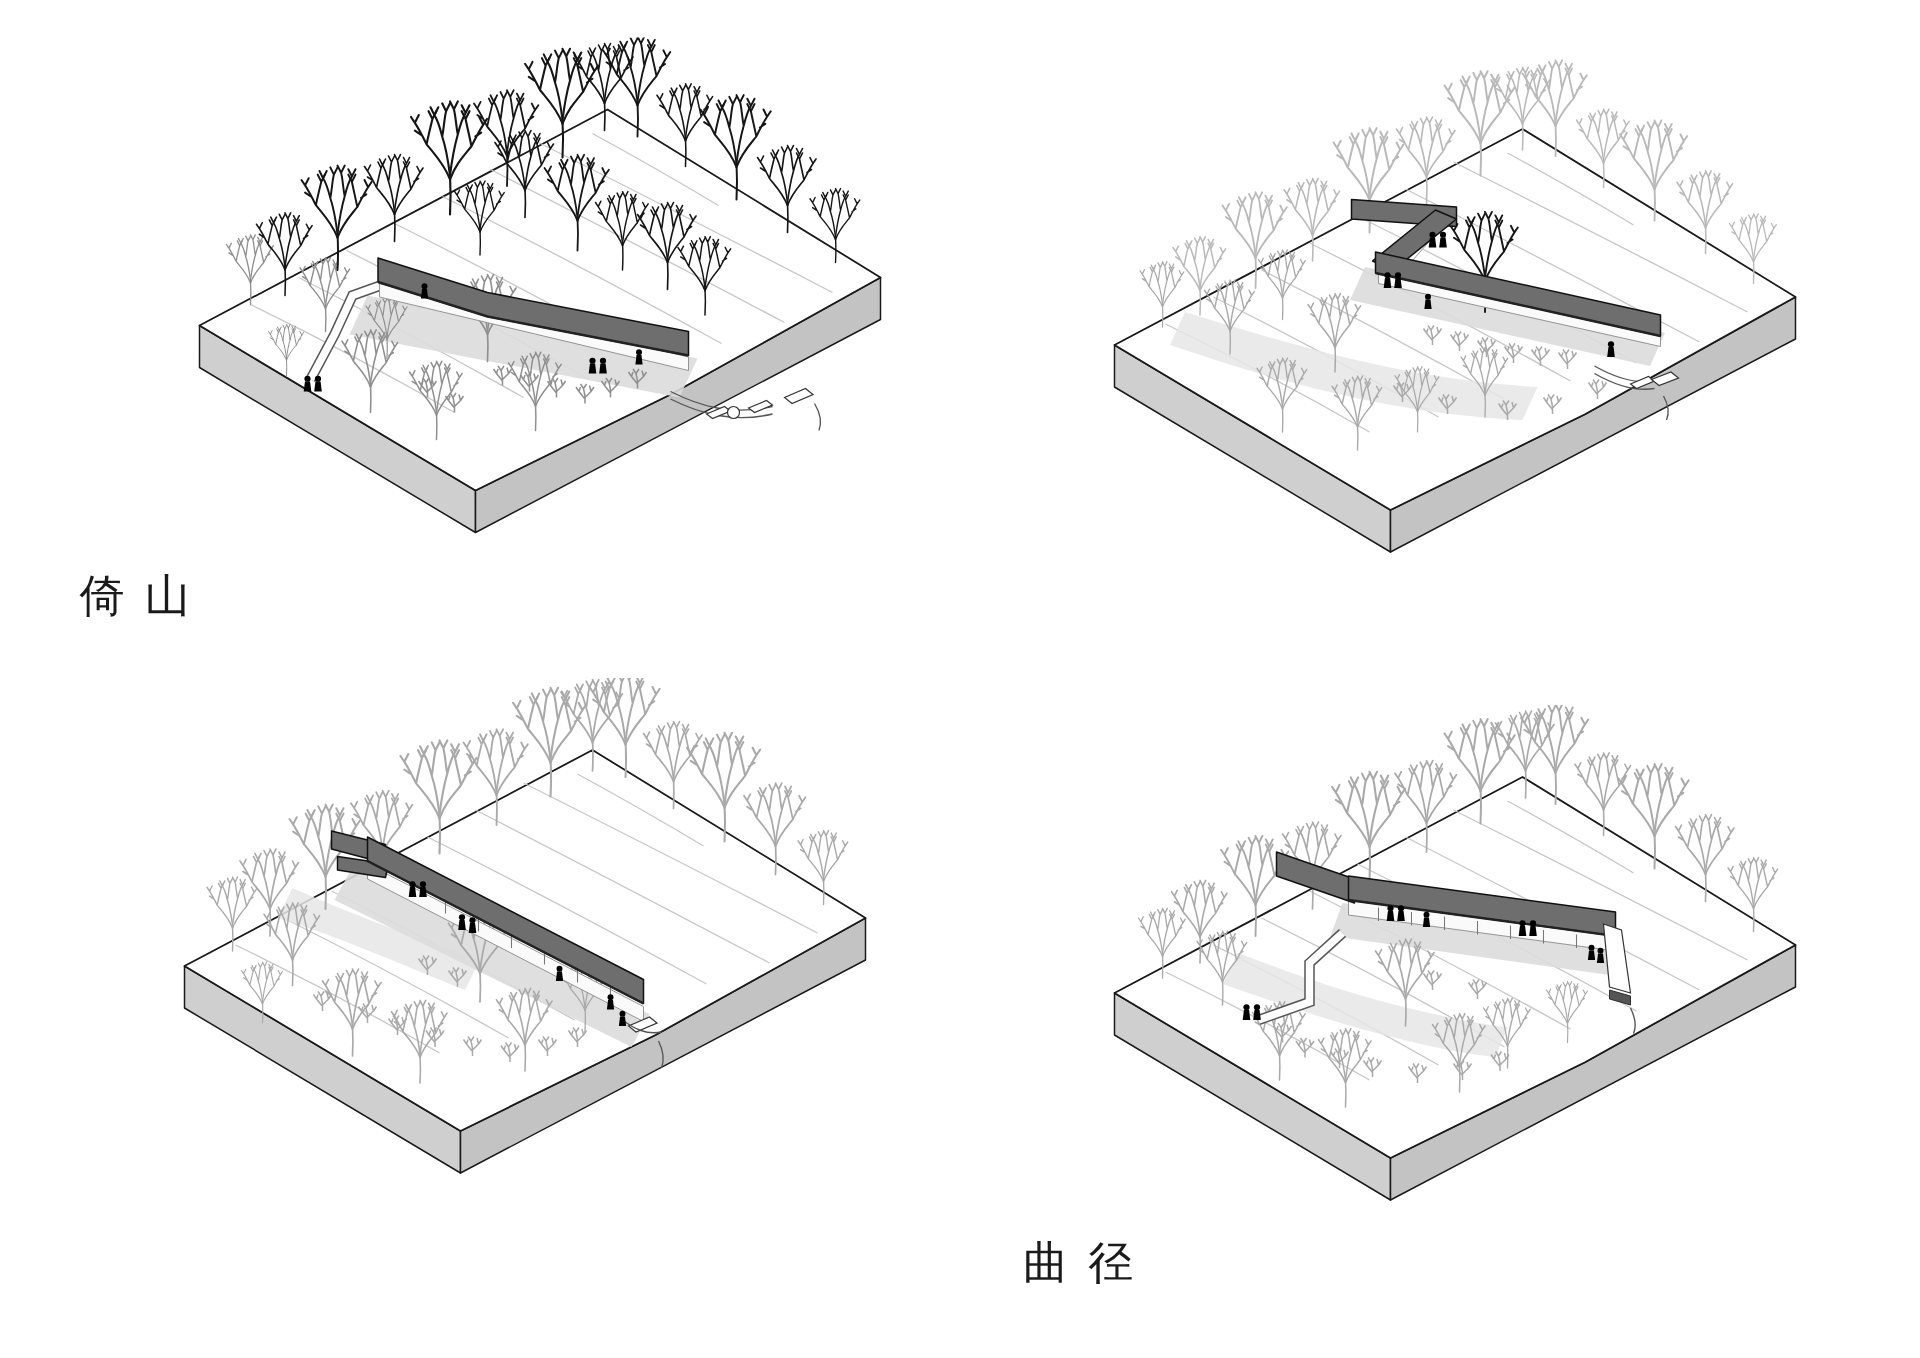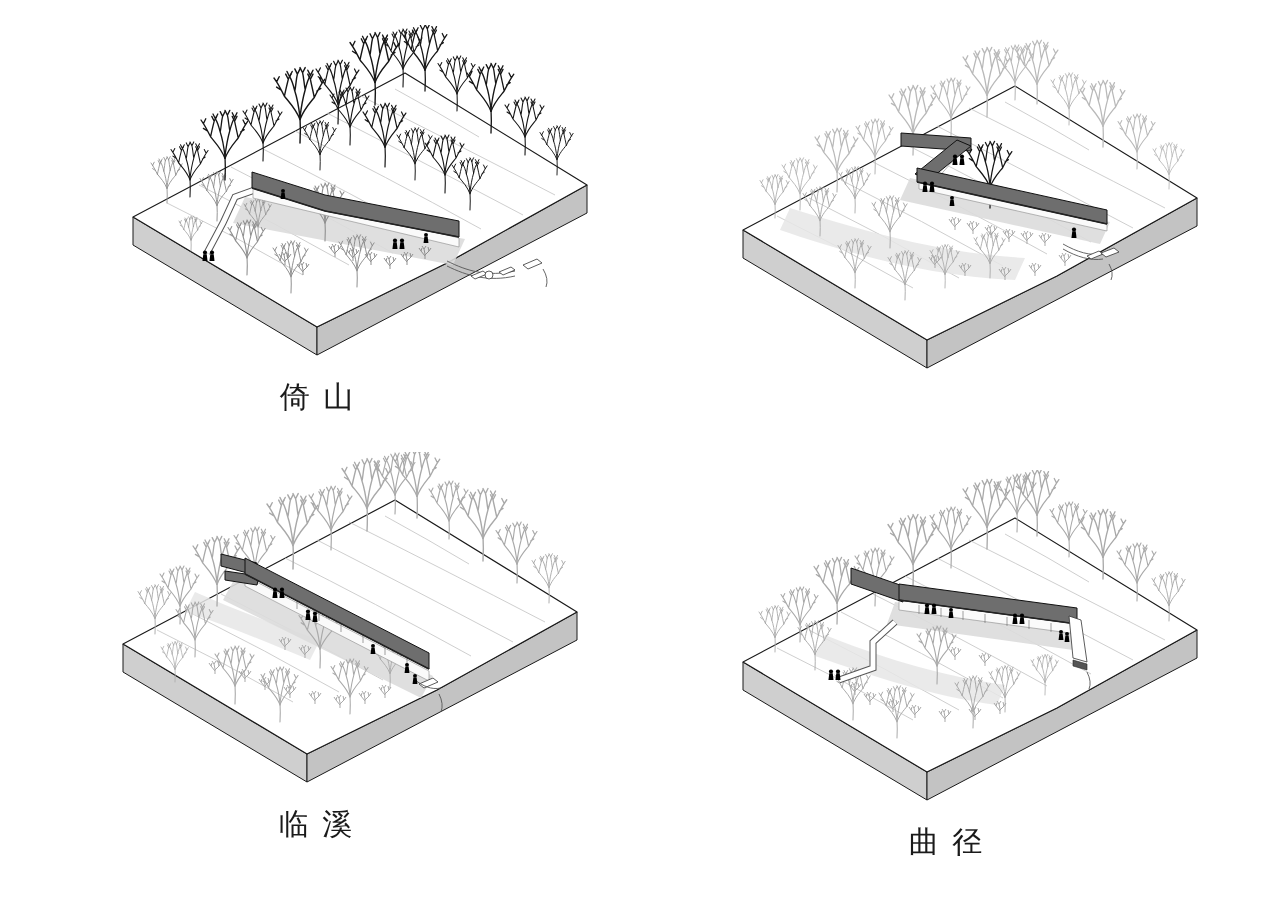--- a/index.html
+++ b/index.html
@@ -4,21 +4,21 @@
 <title>倚山 · 淌水 · 临溪 · 曲径</title>
 <style>
   html,body{margin:0;padding:0;background:#ffffff;}
   .sheet{
     position:relative;width:1280px;height:905px;background:var(--background,#fff);
     font-family:"Liberation Serif","DejaVu Serif",serif;overflow:hidden;
   }
   .panel{position:absolute;}
   .panel svg.diagram{display:block;}
   .caption{
-    width:530px;text-align:center;margin-top:2px;
+    width:530px;margin-top:2px;
     font-size:30px;letter-spacing:3px;color:var(--ink,#1a1a1a);
     font-family:"Liberation Serif","DejaVu Serif",serif;
   }
   .cap-a{transform:translateX(-42px);}
   .cap-b{transform:translateX(-22px);}
   .cap-c{transform:translateX(-33px);}
   .cap-d{transform:translateX(-23px);}
 
   
   .topface{fill:#ffffff;stroke:var(--ink,#1a1a1a);stroke-width:1.2;stroke-linejoin:round;}
@@ -303,21 +303,20 @@
       <g class="fig">
         <use href="#person" transform="translate(190,146) scale(1.15)"></use>
         <use href="#person" transform="translate(197,146) scale(1.15)"></use>
         <use href="#person" transform="translate(223,168) scale(1.15)"></use>
         <use href="#person" transform="translate(230,170) scale(1.15)"></use>
         <use href="#person" transform="translate(288,202) scale(1.1)"></use>
         <use href="#person" transform="translate(322,221) scale(1.1)"></use>
         <use href="#person" transform="translate(330,232) scale(1.1)"></use>
       </g>
     </svg>
-    <div class="caption cap-c">临 溪</div>
   </div>
 
   <div class="panel" style="left:705px;top:470px">
     <svg class="diagram" width="530" height="350" viewBox="0 0 530 350" role="img">
       <use href="#terrain"></use>
       <use href="#contours"></use>
       <g>
         <path class="meadow" d="M120,165 C170,185 230,205 300,215 L292,235 C225,226 165,205 110,186 Z"></path>
       </g>
       <g>

